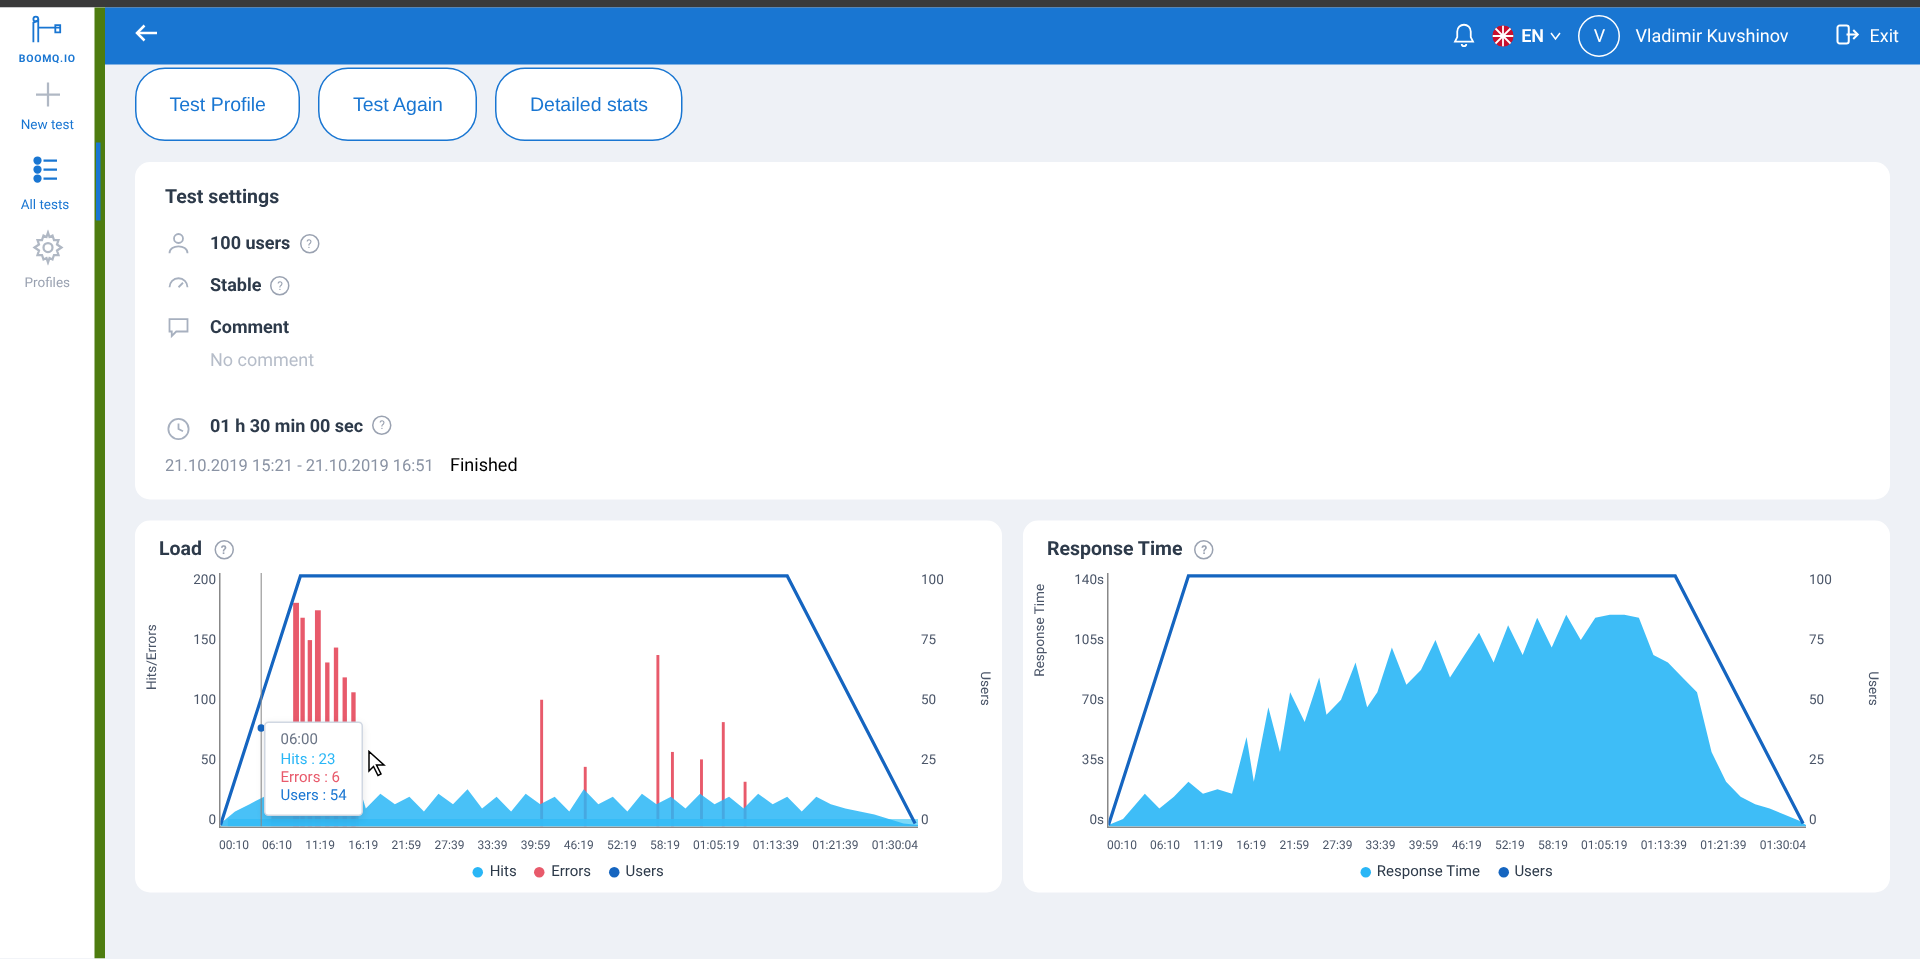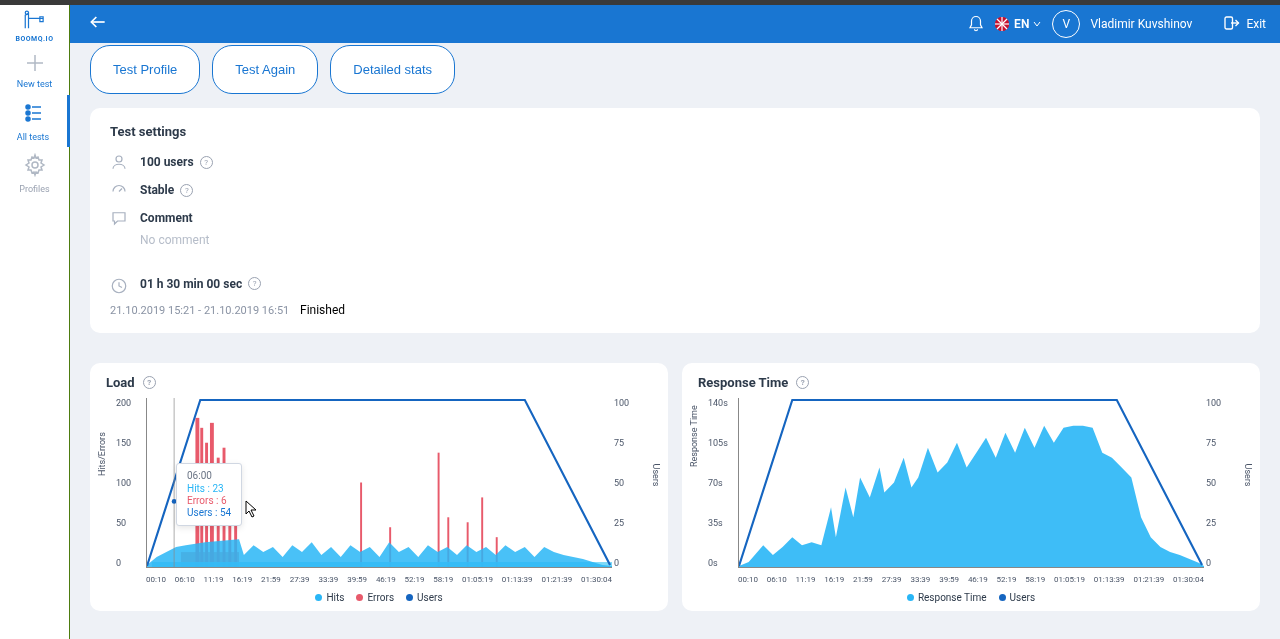--- a/index.html
+++ b/index.html
@@ -2,21 +2,21 @@
 <html><head>
   <meta charset="utf-8">
   <style>
     * { box-sizing: border-box; margin: 0; padding: 0; }
     body { font-family: -apple-system, BlinkMacSystemFont, "Segoe UI", Roboto, Arial, sans-serif; background: #eef1f6; color: #333; width: 1280px; height: 639px; overflow: hidden; position: relative; }
     
     
     .browser-bar { width: 100%; height: 5px; background: #3a3a3a; }
     
     
-    .sidebar { position: absolute; left: 0; top: 5px; width: 70px; height: 634px; background: #fff; border-right: 1px solid #4d7c0f; display: flex; flex-direction: column; align-items: center; }
+    .sidebar { position: absolute; left: 0; top: 5px; width: 70px; height: 634px; background: #fff; border-right: 7px solid #4d7c0f; display: flex; flex-direction: column; align-items: center; }
     .logo-area { width: 70px; height: 38px; display: flex; flex-direction: column; align-items: center; justify-content: center; padding-top: 4px; }
     .logo-icon svg { width: 26px; height: 20px; }
     .logo-text { font-size: 7px; font-weight: 700; color: #1976d2; letter-spacing: 0.5px; margin-top: 1px; }
     
     .nav-item { width: 70px; height: 52px; display: flex; flex-direction: column; align-items: center; justify-content: center; cursor: pointer; position: relative; }
     .nav-item.active { border-right: 3px solid #1976d2; }
     .nav-item.active .nav-icon svg { stroke: #1976d2; fill: #1976d2; }
     .nav-item.active .nav-label { color: #1976d2; }
     .nav-icon svg { width: 24px; height: 24px; stroke: #b0b8c4; fill: none; stroke-width: 1.5; }
     .nav-label { font-size: 9px; color: #9aa2b1; margin-top: 3px; white-space: nowrap; }
@@ -34,21 +34,21 @@
     .username { margin-left: 10px; font-size: 12px; }
     .exit { display: flex; align-items: center; margin-left: 30px; cursor: pointer; font-size: 12px; }
     .exit-icon { margin-right: 6px; }
     
     
     .content { position: absolute; left: 70px; top: 43px; right: 0; bottom: 0; padding: 0 20px 10px 20px; overflow: hidden; }
     
     .action-row { display: flex; gap: 12px; margin-bottom: 14px; margin-top: 2px; }
     .pill-btn { border: 1.5px solid #1976d2; color: #1976d2; background: #fff; border-radius: 20px; padding: 16px 22px; font-size: 13px; font-weight: 500; cursor: pointer; }
     
-    .card { background: #fff; border-radius: 10px; padding: 16px 20px; margin-bottom: 30px; }
+    .card { background: #fff; border-radius: 10px; padding: 16px 20px; margin-bottom: 14px; }
     .card-title { font-size: 13px; font-weight: 700; color: #2d3a4a; margin-bottom: 14px; }
     
     .setting-row { display: flex; align-items: center; margin-bottom: 10px; font-size: 12px; }
     .setting-icon { width: 18px; height: 18px; margin-right: 12px; color: #a7b0bf; flex-shrink: 0; }
     .setting-icon svg { width: 18px; height: 18px; stroke: #a7b0bf; fill: none; stroke-width: 1.6; }
     .setting-label { font-weight: 700; color: #2d3a4a; }
     .setting-value { color: #2d3a4a; font-weight: 700; }
     .info-circle { display: inline-flex; width: 13px; height: 13px; border: 1px solid #9aa2b1; border-radius: 50%; align-items: center; justify-content: center; font-size: 8px; color: #9aa2b1; margin-left: 6px; cursor: pointer; }
     .no-comment { color: #b6bdc9; margin-left: 30px; margin-top: -4px; font-size: 12px; }
     
@@ -58,32 +58,32 @@
     .date-range { color: #8a93a4; margin-top: 8px; font-size: 11px; }
     .status-finished { color: #000000; font-weight: 400; margin-left: 8px; font-size: 12px; }
     
     .charts-row { display: flex; gap: 14px; border-radius: 14px; }
     .chart-card { flex: 1; background: #fff; border-radius: 10px; padding: 12px 16px 8px 16px; }
     .chart-title { font-size: 13px; font-weight: 700; color: #2d3a4a; margin-bottom: 8px; display: flex; align-items: center; }
     
     .chart-area { position: relative; height: 190px; width: 100%; margin-top: 6px; }
     .y-left-label { position: absolute; left: -4px; top: 50%; transform: rotate(-90deg) translateX(50%); transform-origin: left; font-size: 9px; color: #4a5568; }
     .y-right-label { position: absolute; right: -4px; top: 50%; transform: rotate(90deg) translateX(-50%); transform-origin: right; font-size: 9px; color: #4a5568; }
-    .y-left-ticks { position: absolute; left: 10px; top: 0; bottom: 20px; width: 28px; display: flex; flex-direction: column; justify-content: space-between; }
+    .y-left-ticks { position: absolute; left: 10px; top: 0; bottom: 20px; width: 28px; display: flex; flex-direction: column; justify-content: space-between; align-items: flex-end; }
     .y-right-ticks { position: absolute; right: 10px; top: 0; bottom: 20px; width: 28px; display: flex; flex-direction: column; justify-content: space-between; align-items: flex-start; }
     .y-tick { font-size: 9px; color: #4a5568; }
     .plot { position: absolute; left: 40px; right: 40px; top: 0; bottom: 20px; border-left: 1px solid #888; border-bottom: 1px solid #888; }
     .x-ticks { position: absolute; left: 40px; right: 40px; bottom: 4px; display: flex; justify-content: space-between; }
     .x-tick { font-size: 8px; color: #4a5568; }
     
     .legend { display: flex; justify-content: center; gap: 12px; margin-top: 4px; font-size: 10px; color: #2d3a4a; }
     .legend-item { display: flex; align-items: center; gap: 4px; }
     .legend-dot { width: 7px; height: 7px; border-radius: 50%; }
     
-    .tooltip { position: absolute; background: #fff; border: 1px solid #d0d7e2; border-radius: 3px; padding: 6px 10px; font-size: 10px; box-shadow: 0 2px 6px rgba(0,0,0,0.1); z-index: 3; }
+    .tooltip { position: absolute; background: #fff; border: 1px solid #d0d7e2; border-radius: 3px; padding: 6px 10px; font-size: 10px; box-shadow: 0 2px 6px rgba(0,0,0,0.1); z-index: 3; margin-top: 34px; }
     .tooltip .tt-time { color: #6a7485; margin-bottom: 2px; }
     .tooltip .tt-line { margin: 1px 0; }
     .tt-hits { color: #29b6f6; }
     .tt-errors { color: #e85a6b; }
     .tt-users { color: #1976d2; }
     
     .plot svg { width: 100%; height: 100%; }
     
     .cursor { position: absolute; top: 500px; left: 245px; z-index: 4; pointer-events: none; }
   </style>

